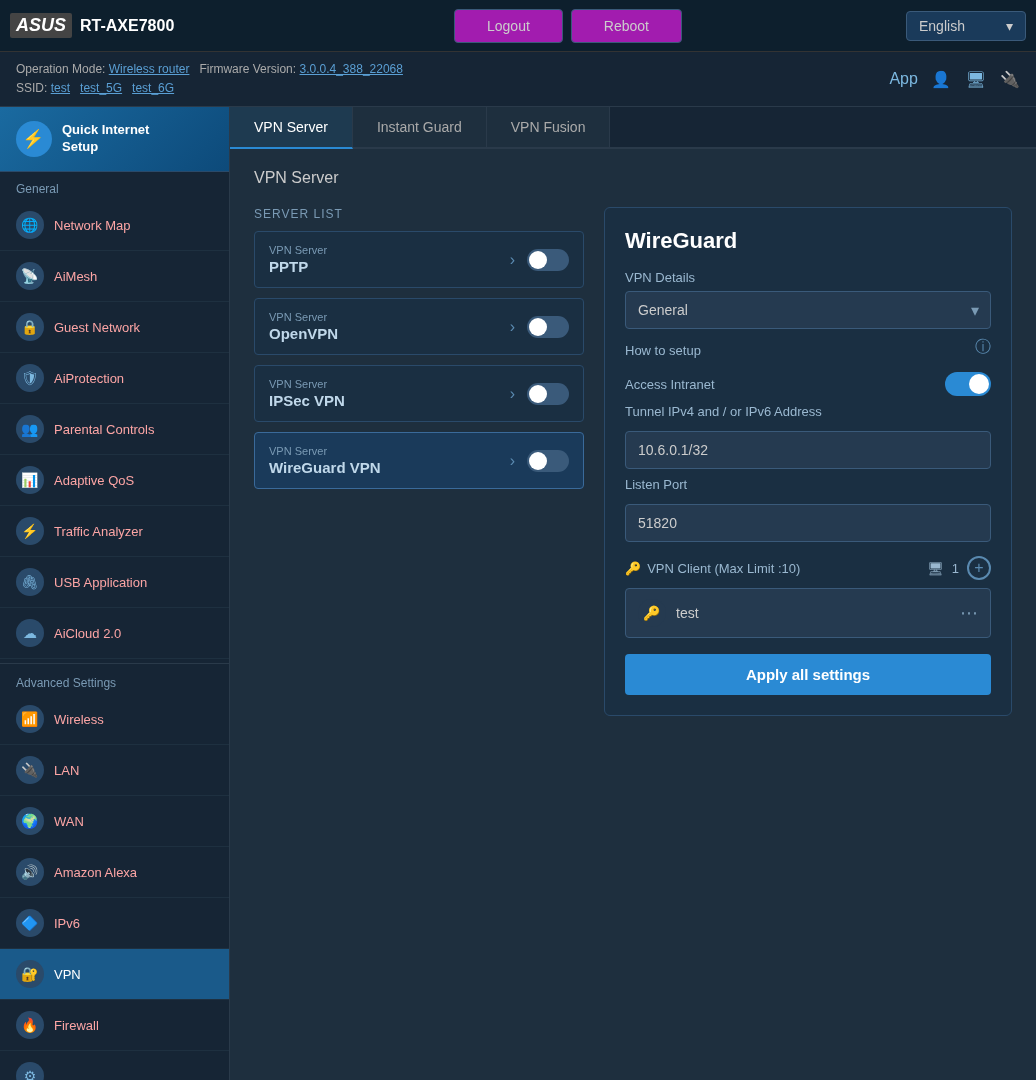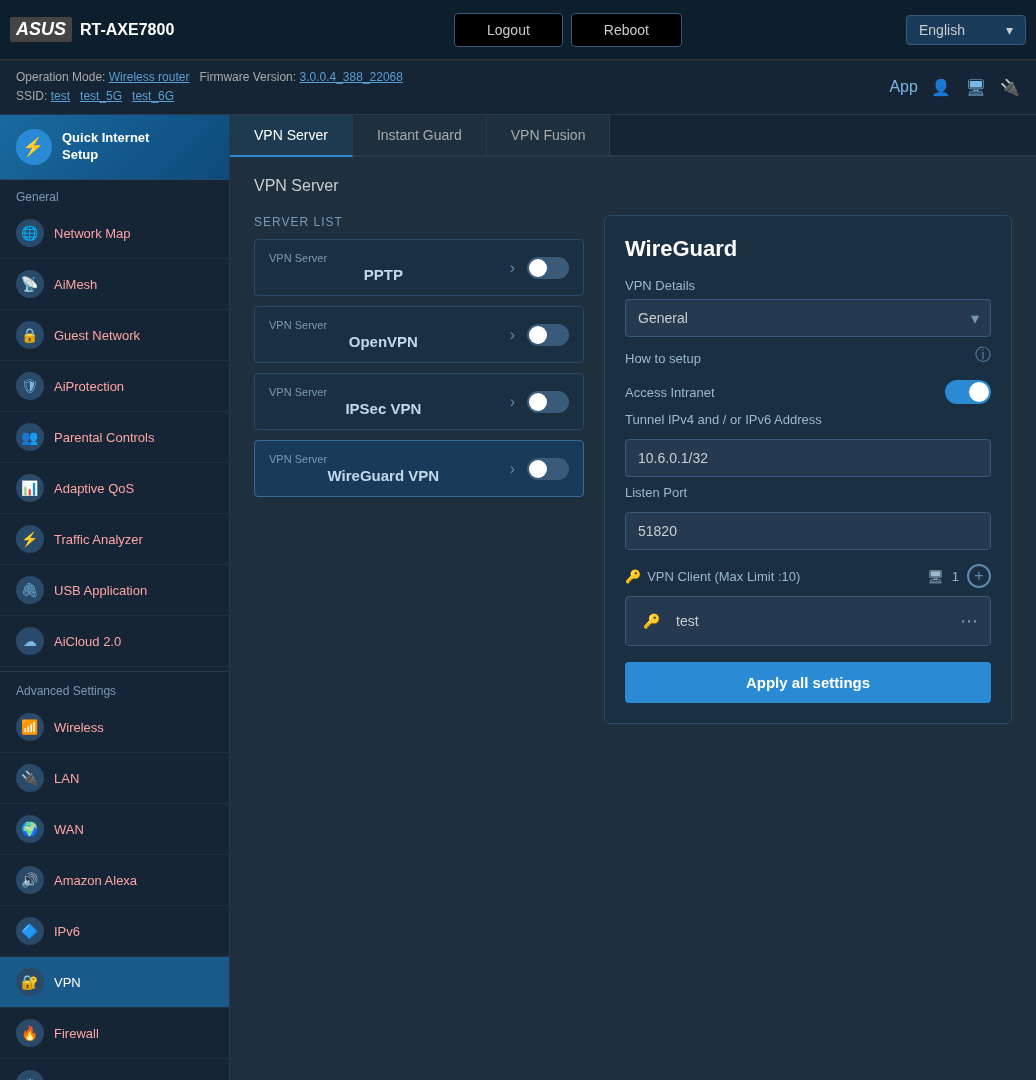--- a/index.html
+++ b/index.html
@@ -10,21 +10,21 @@
       width: 1036px;
       min-height: 1080px;
       overflow-x: hidden;
     }
 
     
     .top-bar {
       background: #0d1f2d;
       display: flex;
       align-items: center;
-      height: 60px;
+      height: 52px;
       padding: 0 10px;
       border-bottom: 1px solid #333;
     }
     .logo-area {
       display: flex;
       align-items: center;
       gap: 8px;
       min-width: 220px;
     }
     .logo-asus {
@@ -41,21 +41,21 @@
       font-size: 16px;
       font-weight: bold;
     }
     .top-nav-btns {
       display: flex;
       gap: 8px;
       flex: 1;
       justify-content: center;
     }
     .top-btn {
-      background: #000000;
+      background: #a21caf;
       color: #ccc;
       border: 1px solid #3a5a7a;
       border-radius: 4px;
       padding: 8px 32px;
       font-size: 14px;
       cursor: pointer;
     }
     .lang-selector {
       display: flex;
       align-items: center;
@@ -260,21 +260,20 @@
     }
     .server-card-sublabel {
       color: #7a9ab4;
       font-size: 11px;
       margin-bottom: 2px;
     }
     .server-card-name {
       color: #c0d8ea;
       font-size: 15px;
       font-weight: bold;
-      text-align: center;
     }
     .server-card-arrow {
       color: #5a8ab0;
       font-size: 16px;
       margin: 0 12px;
     }
     .toggle-switch {
       width: 42px;
       height: 22px;
       background: #3a5a7a;

